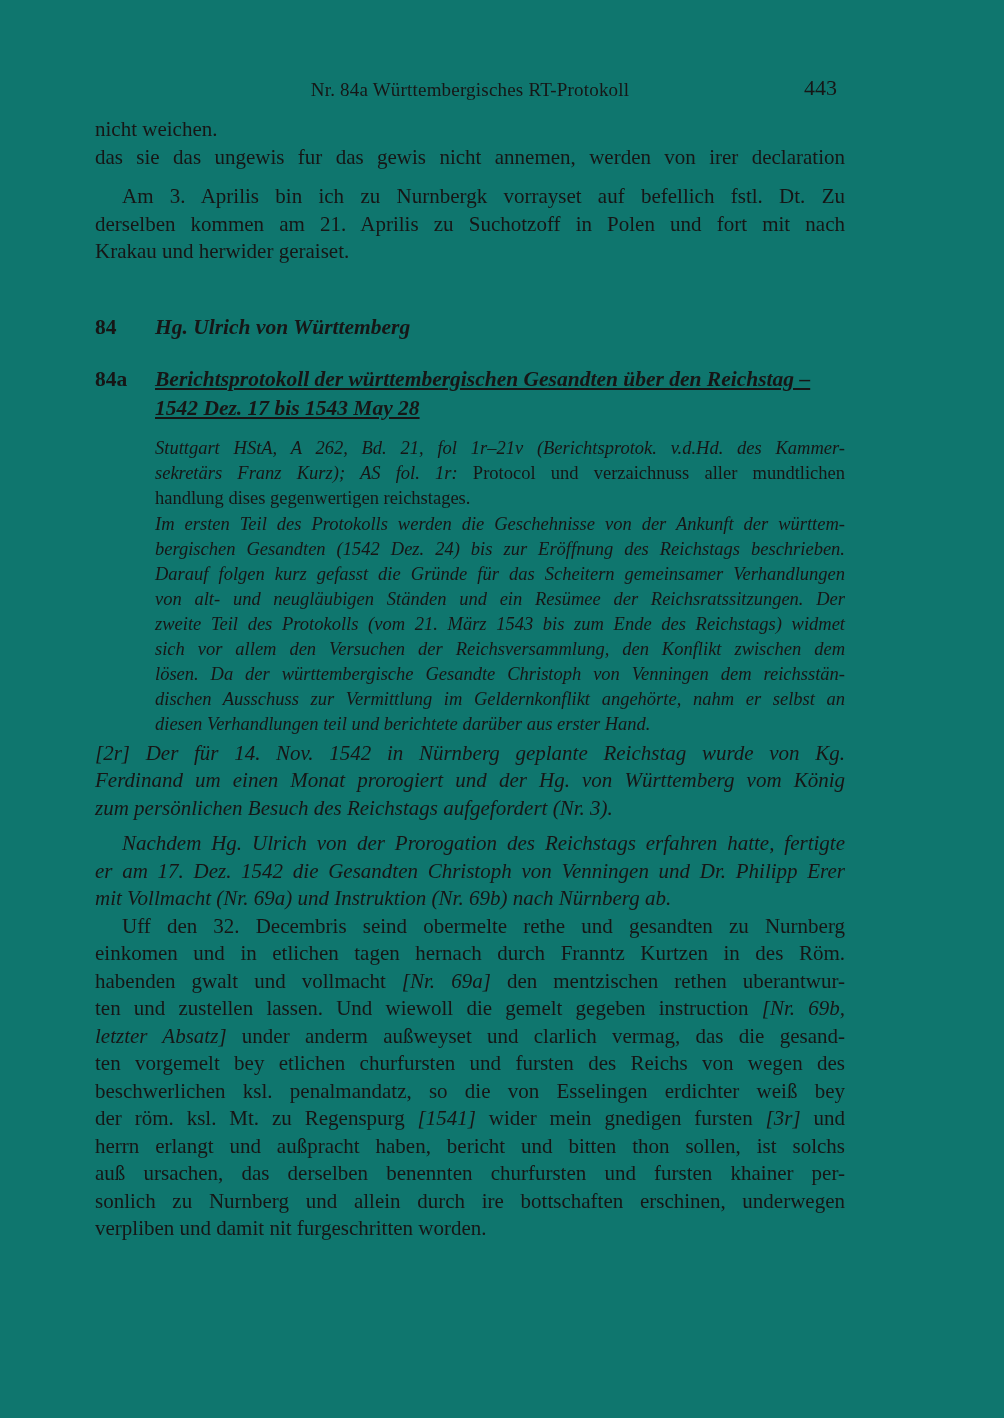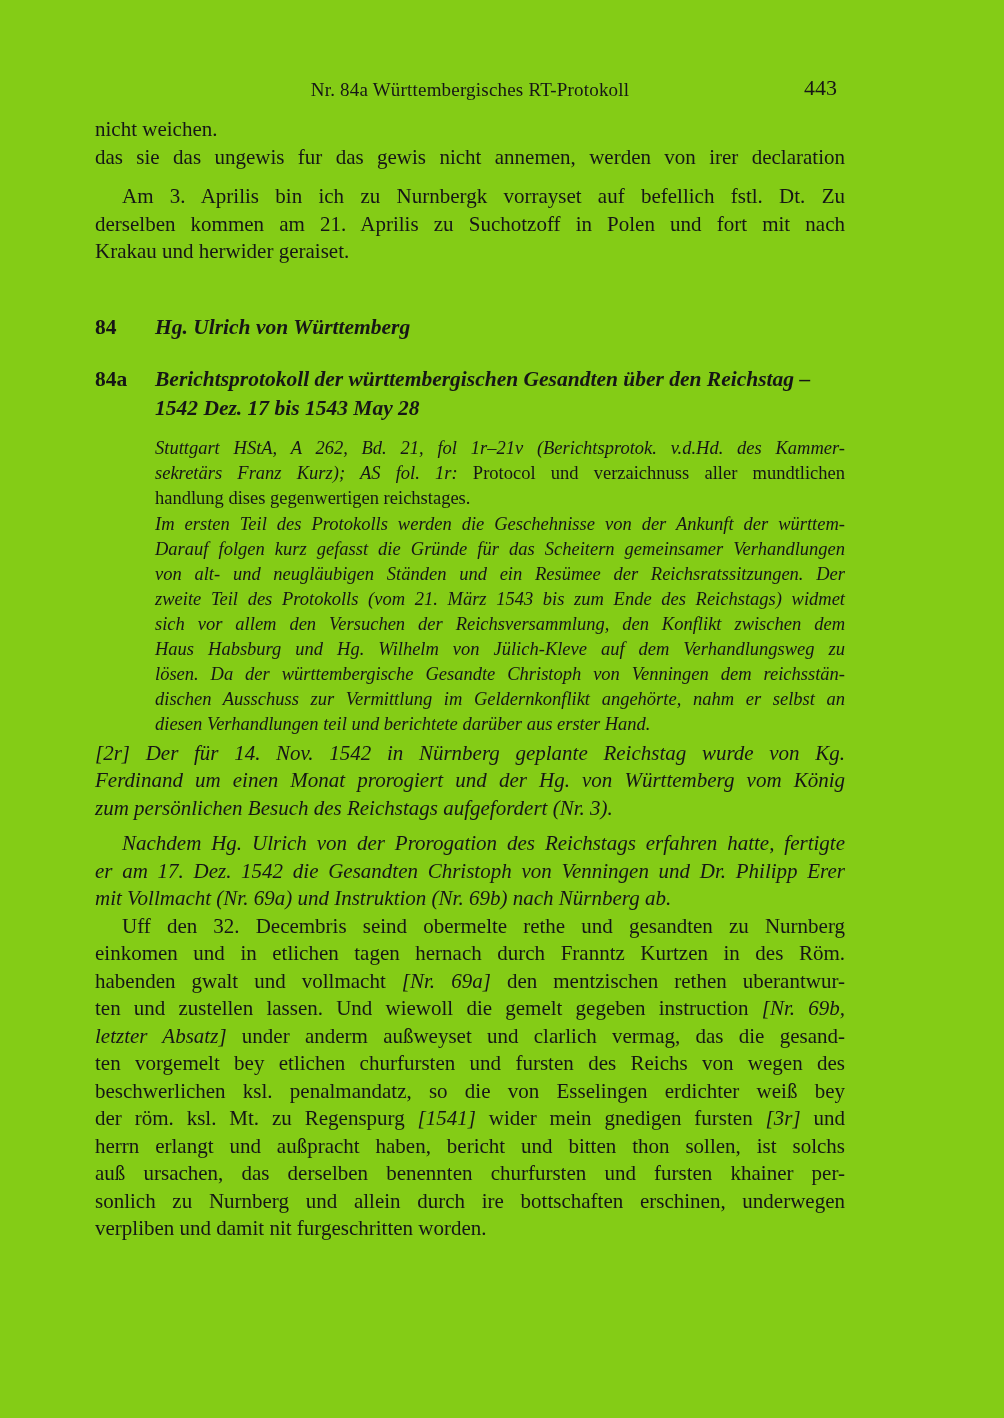--- a/index.html
+++ b/index.html
@@ -5,21 +5,21 @@
   html, body { margin: 0; padding: 0; }
   body {
     background: #e8e8e8;
     font-family: "Liberation Serif", "DejaVu Serif", serif;
   }
   .page {
     position: relative;
     width: 1004px;
     height: 1418px;
     margin: 0 auto;
-    background: #84cc16;
+    background: #0f766e;
     color: #161616;
     overflow: hidden;
     box-sizing: border-box;
     padding-top: 78px;
   }
   .column {
     position: relative;
     width: 750px;
     margin-left: 95px;
   }
@@ -69,21 +69,21 @@
   .hnum {
     position: absolute;
     left: 0; top: 0;
     font-weight: bold;
     font-style: normal;
   }
   
   [data-name="opening-paragraph"]    { margin-top: 14px; }
   [data-name="travel-paragraph"]     { margin-top: 12px; }
   [data-name="section-84-heading"]   { margin-top: 47px; }
-  [data-name="section-84a-heading"]  { margin-top: 23px; }
+  [data-name="section-84a-heading"]  { margin-top: 23px; text-decoration: underline; }
   [data-name="source-note"]          { margin-top: 13px; }
   [data-name="editorial-summary"]    { margin-top: 1px; }
   [data-name="regest-paragraph-1"]   { margin-top: 3px; }
   [data-name="regest-paragraph-2"]   { margin-top: 8px; }
   [data-name="protocol-paragraph"]   { margin-top: 0; }
 </style>
 </head>
 <body>
 
 <div class="page" data-name="book-page">
@@ -111,25 +111,25 @@
           <div class="line" data-name="text-line"><span class="seg bold-italic" data-name="text-segment">Berichtsprotokoll der württembergischen Gesandten über den Reichstag –</span></div>
           <div class="line last" data-name="text-line"><span class="seg bold-italic" data-name="text-segment">1542 Dez. 17 bis 1543 May 28</span></div>
         </div>
         <div class="block paragraph small inset" data-name="source-note">
           <div class="line" data-name="text-line"><span class="seg italic" data-name="text-segment">Stuttgart HStA, A 262, Bd. 21, fol 1r–21v (Berichtsprotok. v.d.Hd. des Kammer-</span></div>
           <div class="line" data-name="text-line"><span class="seg italic" data-name="text-segment">sekretärs Franz Kurz); AS fol. 1r:</span><span class="seg roman" data-name="text-segment"> Protocol und verzaichnuss aller mundtlichen</span></div>
           <div class="line last" data-name="text-line"><span class="seg roman" data-name="text-segment">handlung dises gegenwertigen reichstages.</span></div>
         </div>
         <div class="block paragraph small inset" data-name="editorial-summary">
           <div class="line" data-name="text-line"><span class="seg italic" data-name="text-segment">Im ersten Teil des Protokolls werden die Geschehnisse von der Ankunft der württem-</span></div>
+          <div class="line" data-name="text-line"><span class="seg italic" data-name="text-segment">bergischen Gesandten (1542 Dez. 24) bis zur Eröffnung des Reichstags beschrieben.</span></div>
           <div class="line" data-name="text-line"><span class="seg italic" data-name="text-segment">Darauf folgen kurz gefasst die Gründe für das Scheitern gemeinsamer Verhandlungen</span></div>
           <div class="line" data-name="text-line"><span class="seg italic" data-name="text-segment">von alt- und neugläubigen Ständen und ein Resümee der Reichsratssitzungen. Der</span></div>
           <div class="line" data-name="text-line"><span class="seg italic" data-name="text-segment">zweite Teil des Protokolls (vom 21. März 1543 bis zum Ende des Reichstags) widmet</span></div>
           <div class="line" data-name="text-line"><span class="seg italic" data-name="text-segment">sich vor allem den Versuchen der Reichsversammlung, den Konflikt zwischen dem</span></div>
-          <div class="line" data-name="text-line"><span class="seg italic" data-name="text-segment">Haus Habsburg und Hg. Wilhelm von Jülich-Kleve auf dem Verhandlungsweg zu</span></div>
           <div class="line" data-name="text-line"><span class="seg italic" data-name="text-segment">lösen. Da der württembergische Gesandte Christoph von Venningen dem reichsstän-</span></div>
           <div class="line" data-name="text-line"><span class="seg italic" data-name="text-segment">dischen Ausschuss zur Vermittlung im Geldernkonflikt angehörte, nahm er selbst an</span></div>
           <div class="line last" data-name="text-line"><span class="seg italic" data-name="text-segment">diesen Verhandlungen teil und berichtete darüber aus erster Hand.</span></div>
         </div>
         <div class="block paragraph body" data-name="regest-paragraph-1">
           <div class="line" data-name="text-line"><span class="seg italic" data-name="text-segment">[2r] Der für 14. Nov. 1542 in Nürnberg geplante Reichstag wurde von Kg.</span></div>
           <div class="line" data-name="text-line"><span class="seg italic" data-name="text-segment">Ferdinand um einen Monat prorogiert und der Hg. von Württemberg vom König</span></div>
           <div class="line last" data-name="text-line"><span class="seg italic" data-name="text-segment">zum persönlichen Besuch des Reichstags aufgefordert (Nr. 3).</span></div>
         </div>
         <div class="block paragraph body" data-name="regest-paragraph-2">

